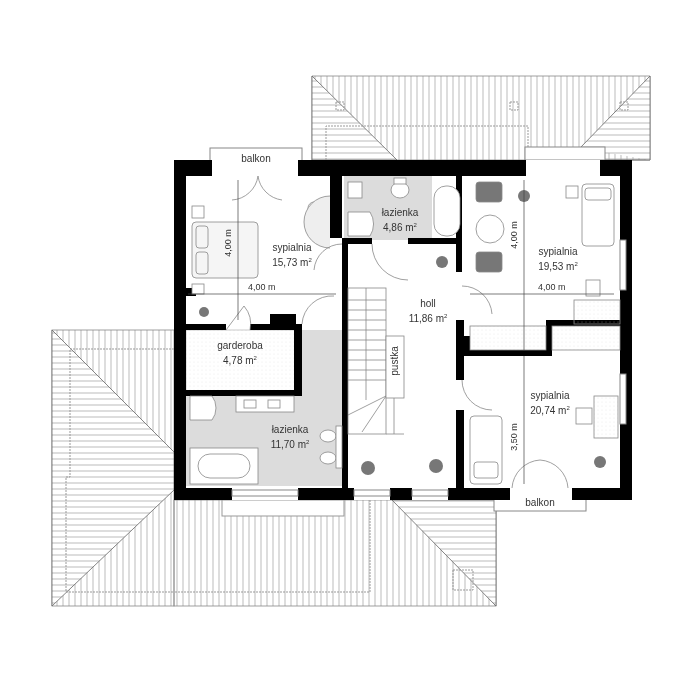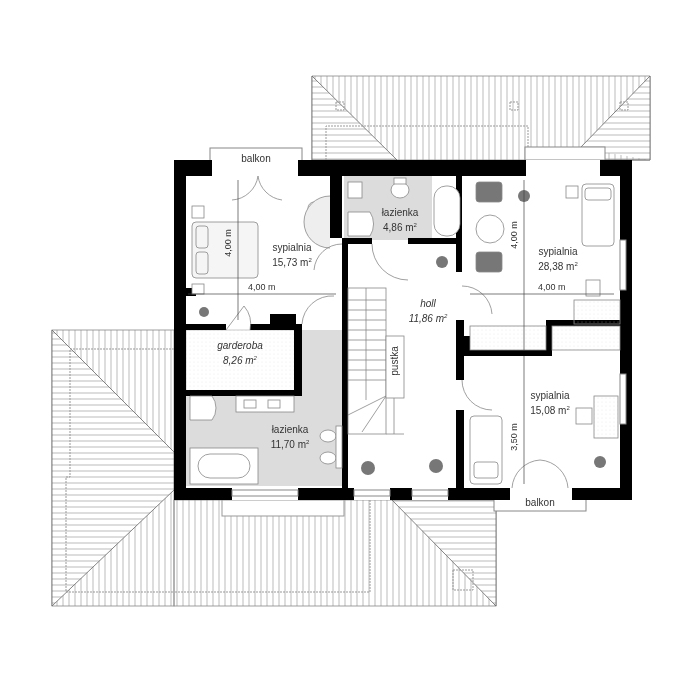--- a/index.html
+++ b/index.html
@@ -208,37 +208,37 @@
 <div class="lbl" style="left:264px;top:242px;width:56px;">
   <div>sypialnia</div>
   <div><span>15,73 m</span><sup>2</sup></div>
 </div>
 <div class="lbl" style="left:372px;top:207px;width:56px;">
   <div>łazienka</div>
   <div><span>4,86 m</span><sup>2</sup></div>
 </div>
 <div class="lbl" style="left:530px;top:246px;width:56px;">
   <div>sypialnia</div>
-  <div><span>28,38 m</span><sup>2</sup></div>
-</div>
-<div class="lbl" style="left:400px;top:298px;width:56px;font-style:italic;">
+  <div><span>19,53 m</span><sup>2</sup></div>
+</div>
+<div class="lbl" style="left:400px;top:298px;width:56px;">
   <div>holl</div>
   <div><span>11,86 m</span><sup>2</sup></div>
 </div>
-<div class="lbl" style="left:212px;top:340px;width:56px;font-style:italic;">
+<div class="lbl" style="left:212px;top:340px;width:56px;">
   <div>garderoba</div>
-  <div><span>8,26 m</span><sup>2</sup></div>
+  <div><span>4,78 m</span><sup>2</sup></div>
 </div>
 <div class="lbl" style="left:262px;top:424px;width:56px;">
   <div>łazienka</div>
   <div><span>11,70 m</span><sup>2</sup></div>
 </div>
 <div class="lbl" style="left:522px;top:390px;width:56px;">
   <div>sypialnia</div>
-  <div><span>15,08 m</span><sup>2</sup></div>
+  <div><span>20,74 m</span><sup>2</sup></div>
 </div>
 
 <div class="lbl" style="left:236px;top:153px;width:40px;">balkon</div>
 <div class="lbl" style="left:520px;top:497px;width:40px;">balkon</div>
 <div class="lbl" style="left:377px;top:355px;width:36px;transform:rotate(-90deg);">pustka</div>
 
 <div class="dim v" style="left:214px;top:238px;">4,00 m</div>
 <div class="dim" style="left:248px;top:282px;">4,00 m</div>
 <div class="dim v" style="left:500px;top:230px;">4,00 m</div>
 <div class="dim" style="left:538px;top:282px;">4,00 m</div>

